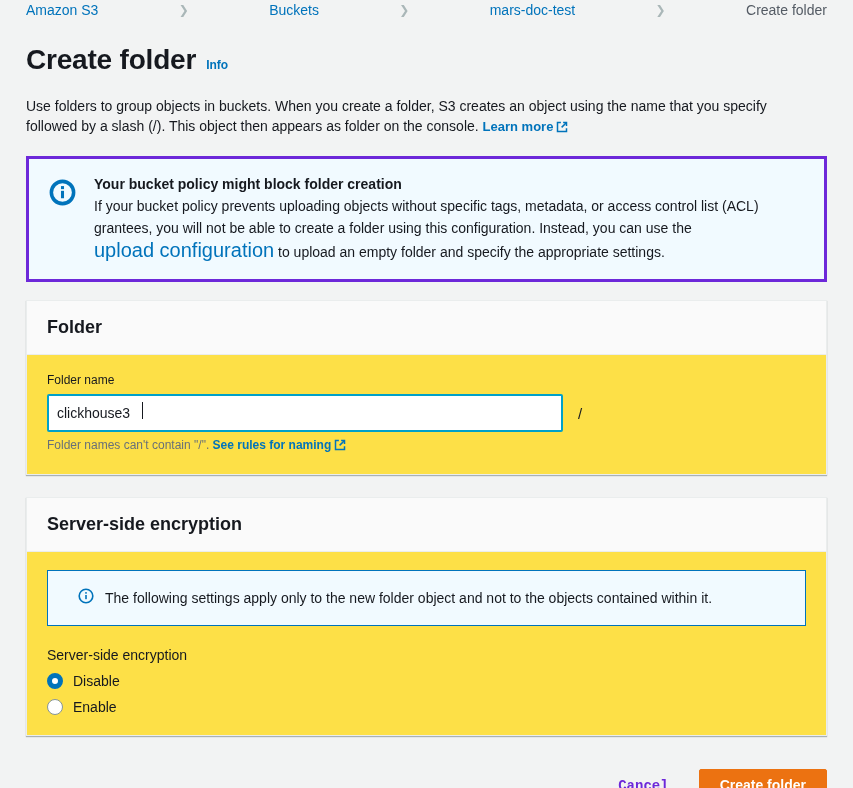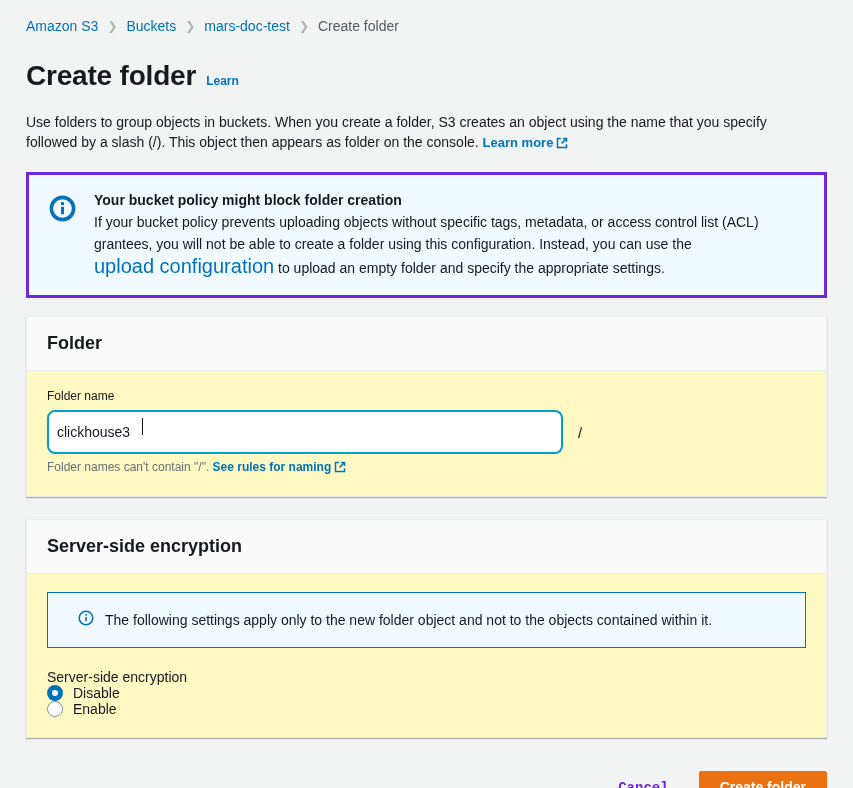--- a/index.html
+++ b/index.html
@@ -6,21 +6,21 @@
   html, body {
     width: 853px; height: 788px;
     background: #f2f3f3;
     font-family: "Liberation Sans", "DejaVu Sans", sans-serif;
     color: #16191f;
     overflow: hidden;
   }
   .page { padding: 0 26px; }
 
   
-  .breadcrumb { display: flex; align-items: center; gap: 9px; padding-top: 18px; font-size: 14px; }
+  .breadcrumb { display: flex; align-items: center; gap: 9px; padding-top: 2px; font-size: 14px; justify-content: space-between; }
   .breadcrumb a { color: #0073bb; text-decoration: none; cursor: pointer; }
   .crumb-sep { color: #aab7b8; font-size: 12px; }
   .crumb-current { color: #545b64; }
 
   
   .page-title-row { margin-top: 26px; display: flex; align-items: baseline; gap: 10px; }
   h1 { font-size: 28px; font-weight: 700; color: #16191f; letter-spacing: -0.2px; }
   .info-link { font-size: 12px; font-weight: 700; color: #0073bb; text-decoration: none; cursor: pointer; }
   .page-desc { margin-top: 20px; font-size: 14px; line-height: 20px; color: #16191f; max-width: 790px; }
   .inline-link { color: #0073bb; font-weight: 700; font-size: 13px; text-decoration: none; cursor: pointer; white-space: nowrap; }
@@ -36,39 +36,39 @@
     display: flex; align-items: flex-start;
   }
   .alert-icon-big { flex: 0 0 auto; margin: 6px 4px 0 2px; }
   .alert-content { margin-left: 14px; font-size: 14px; line-height: 22px; }
   .alert-title { font-weight: 700; }
   .alert-body a { font-weight: 400; font-size: 20px; }
 
   
   .card {
     margin-top: 18px;
-    background: #fef9c3;
+    background: #fde047;
     border: 1px solid #eaeded;
     box-shadow: 0 1px 1px 0 rgba(0,28,36,0.3);
   }
   .card + .card-gap { margin-top: 22px; }
   .card-header {
     background: #fafafa;
     border-bottom: 1px solid #eaeded;
     padding: 16px 20px;
   }
   .card-header h2 { font-size: 18px; font-weight: 700; color: #16191f; }
   .card-body { padding: 18px 20px 20px 20px; }
 
   
   .field-label { font-size: 12px; color: #16191f; display: block; }
   .input-row { display: flex; align-items: center; margin-top: 7px; }
   .text-input {
-    width: 516px; height: 44px;
-    border: 2px solid #00a1c9; border-radius: 8px;
+    width: 516px; height: 38px;
+    border: 2px solid #00a1c9; border-radius: 2px;
     background: #fff;
     font-family: "Liberation Sans", sans-serif;
     font-size: 14px; color: #16191f;
     padding: 0 8px;
     outline: none;
   }
   .input-suffix { margin-left: 15px; font-size: 15px; color: #16191f; }
   .constraint { margin-top: 6px; font-size: 12px; color: #687078; }
   .constraint .inline-link { font-size: 12px; }
 
@@ -76,21 +76,21 @@
   .alert-inline {
     border: 1px solid #0073bb;
     background: #f1faff;
     padding: 17px 30px;
     display: flex; align-items: center;
   }
   .alert-inline .txt { margin-left: 11px; font-size: 14px; color: #16191f; }
 
   
   .group-label { margin-top: 21px; font-size: 14px; color: #16191f; }
-  .radio-row { display: flex; align-items: center; cursor: pointer; }
+  .radio-row { display: flex; align-items: center; margin-top: 10px; cursor: pointer; }
   .radio {
     width: 16px; height: 16px; border-radius: 50%;
     border: 1px solid #879596; background: #fff;
     flex: 0 0 auto;
   }
   .radio.checked { border: 5px solid #0073bb; }
   .radio-label { margin-left: 10px; font-size: 14px; color: #16191f; }
 
   
   .footer-actions {
@@ -129,21 +129,21 @@
     <span class="crumb-sep">❯</span>
     <a>Buckets</a>
     <span class="crumb-sep">❯</span>
     <a>mars-doc-test</a>
     <span class="crumb-sep">❯</span>
     <span class="crumb-current">Create folder</span>
   </nav>
 
   <div class="page-title-row">
     <h1>Create folder</h1>
-    <a class="info-link">Learn</a>
+    <a class="info-link">Info</a>
   </div>
   <p class="page-desc"><span>Use folders to group objects in buckets. When you create a folder, S3 creates an object using the name that you specify followed by a slash (/). This object then appears as folder on the console.</span>
     <a class="inline-link"><span>Learn more</span><span class="ext-icon"><svg width="12" height="12" viewBox="0 0 16 16" fill="none" stroke="#0073bb" stroke-width="2">
             <path d="M14 9.5 V14 H2 V2 H6.5"></path>
             <path d="M9.5 2 H14 V6.5"></path>
             <path d="M14 2 L7.5 8.5"></path>
           </svg></span></a>
   </p>
 
   <div class="alert">

